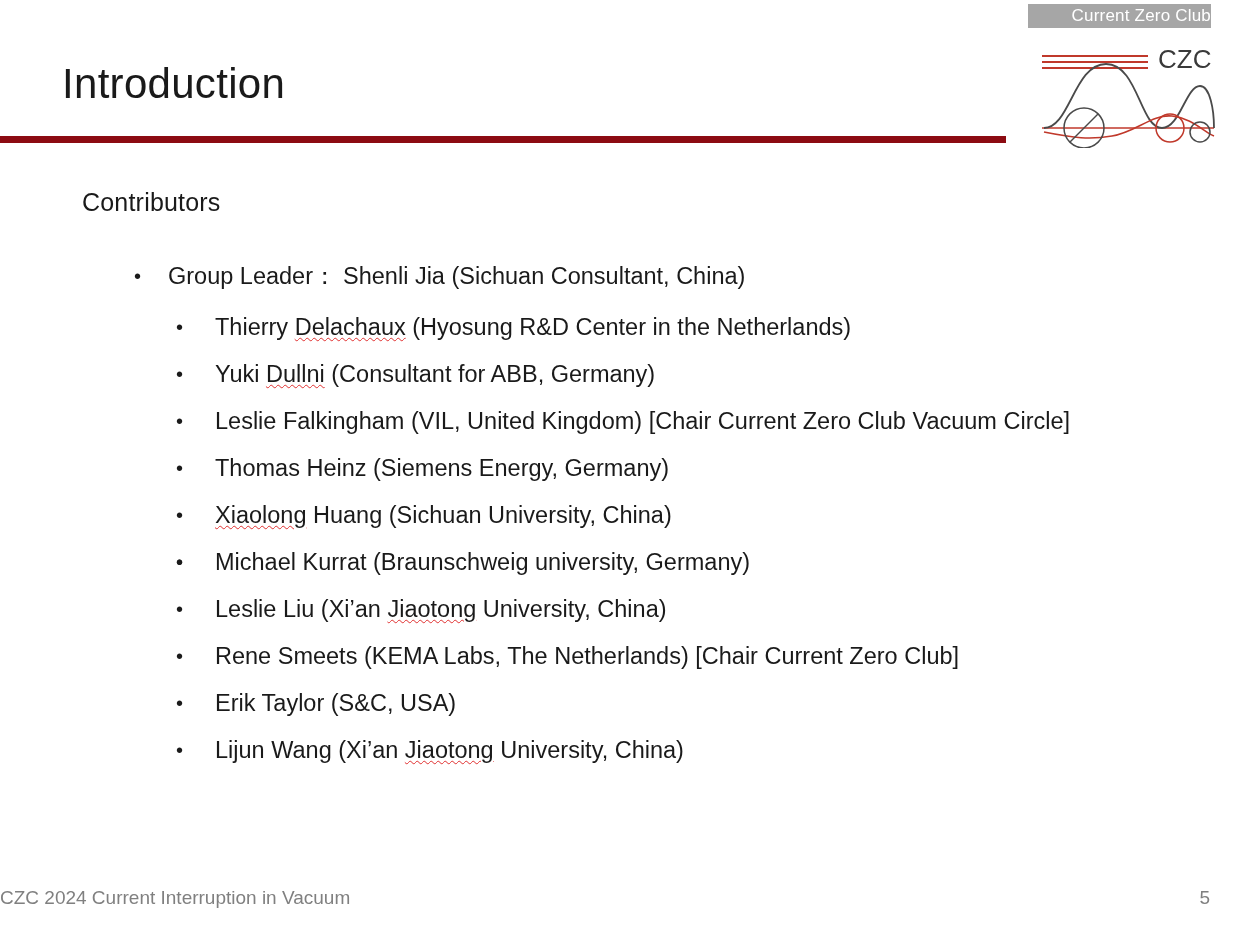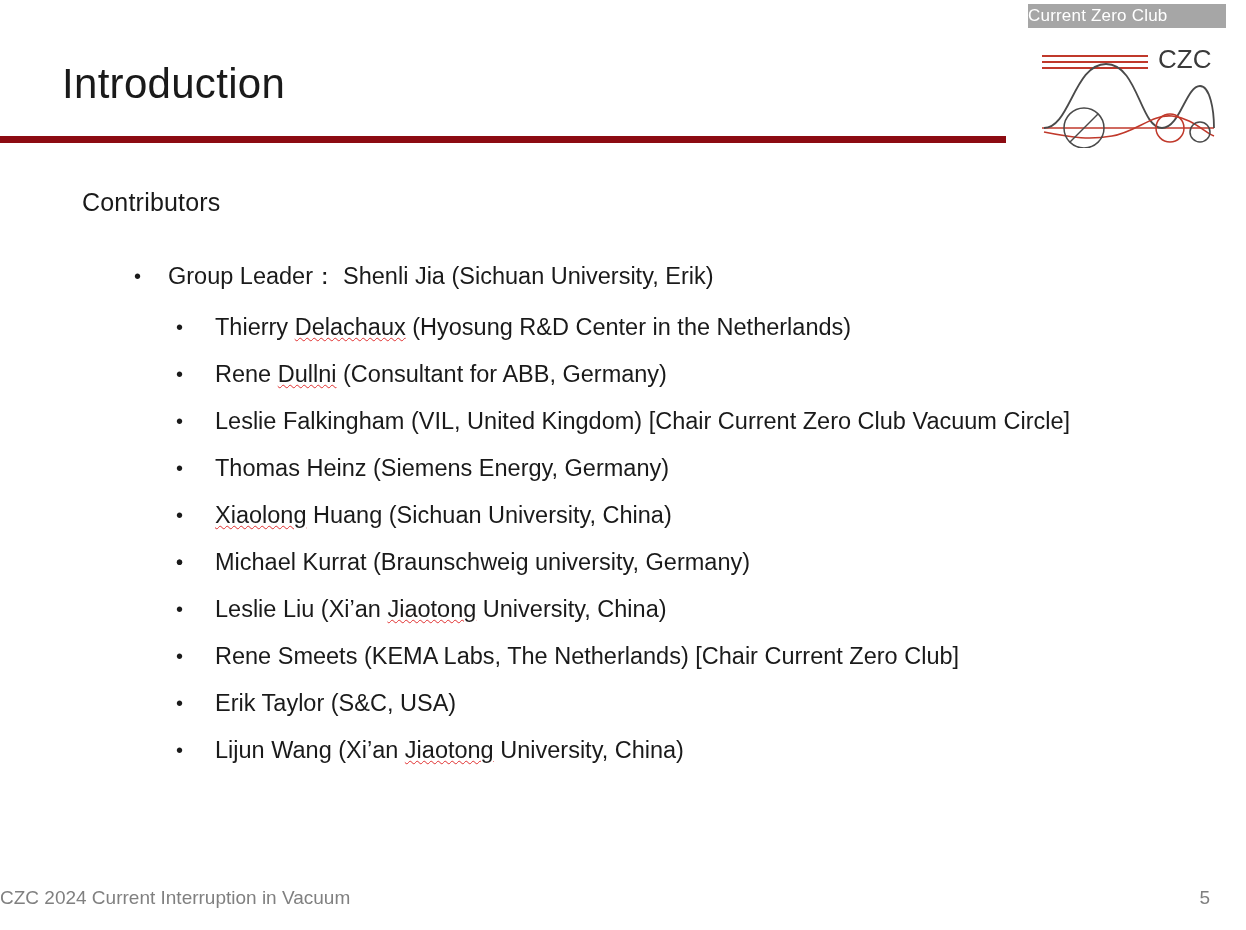--- a/index.html
+++ b/index.html
@@ -20,27 +20,27 @@
     position: absolute;
     top: 0;
     left: 1028px;
     width: 200px;
     height: 155px;
   }
   .logo-banner {
     position: absolute;
     top: 4px;
     left: 0px;
-    width: 198px;
+    width: 183px;
     height: 24px;
     background: #a6a6a6;
     color: #ffffff;
     font-size: 17px;
     line-height: 24px;
-    text-align: left;
+    text-align: right;
     letter-spacing: 0.2px;
     font-family: "Liberation Sans", sans-serif;
   }
   .logo-mark {
     position: absolute;
     top: 40px;
     left: 12px;
     width: 176px;
     height: 108px;
   }
@@ -173,29 +173,29 @@
 
 <div class="slide-title">Introduction</div>
 <div class="title-rule"></div>
 
 <div class="section-heading">Contributors</div>
 
 <div class="bullet-list">
 
   <div class="lead-item">
     <span class="dot">•</span>
-    <span>Group Leader：  Shenli Jia (Sichuan University, Erik)</span>
+    <span>Group Leader：  Shenli Jia (Sichuan Consultant, China)</span>
   </div>
 
   <div class="sub-item">
     <span class="dot">•</span><span>Thierry </span><span class="squiggle">Delachaux</span><span> (Hyosung R&amp;D Center in the Netherlands)</span>
   </div>
 
   <div class="sub-item">
-    <span class="dot">•</span><span>Rene </span><span class="squiggle">Dullni</span><span> (Consultant for ABB, Germany)</span>
+    <span class="dot">•</span><span>Yuki </span><span class="squiggle">Dullni</span><span> (Consultant for ABB, Germany)</span>
   </div>
 
   <div class="sub-item">
     <span class="dot">•</span><span>Leslie Falkingham (VIL, United Kingdom) [Chair Current Zero Club Vacuum Circle]</span><span class="squiggle"></span><span></span>
   </div>
 
   <div class="sub-item">
     <span class="dot">•</span><span>Thomas Heinz (Siemens Energy, Germany)</span><span class="squiggle"></span><span></span>
   </div>
 

